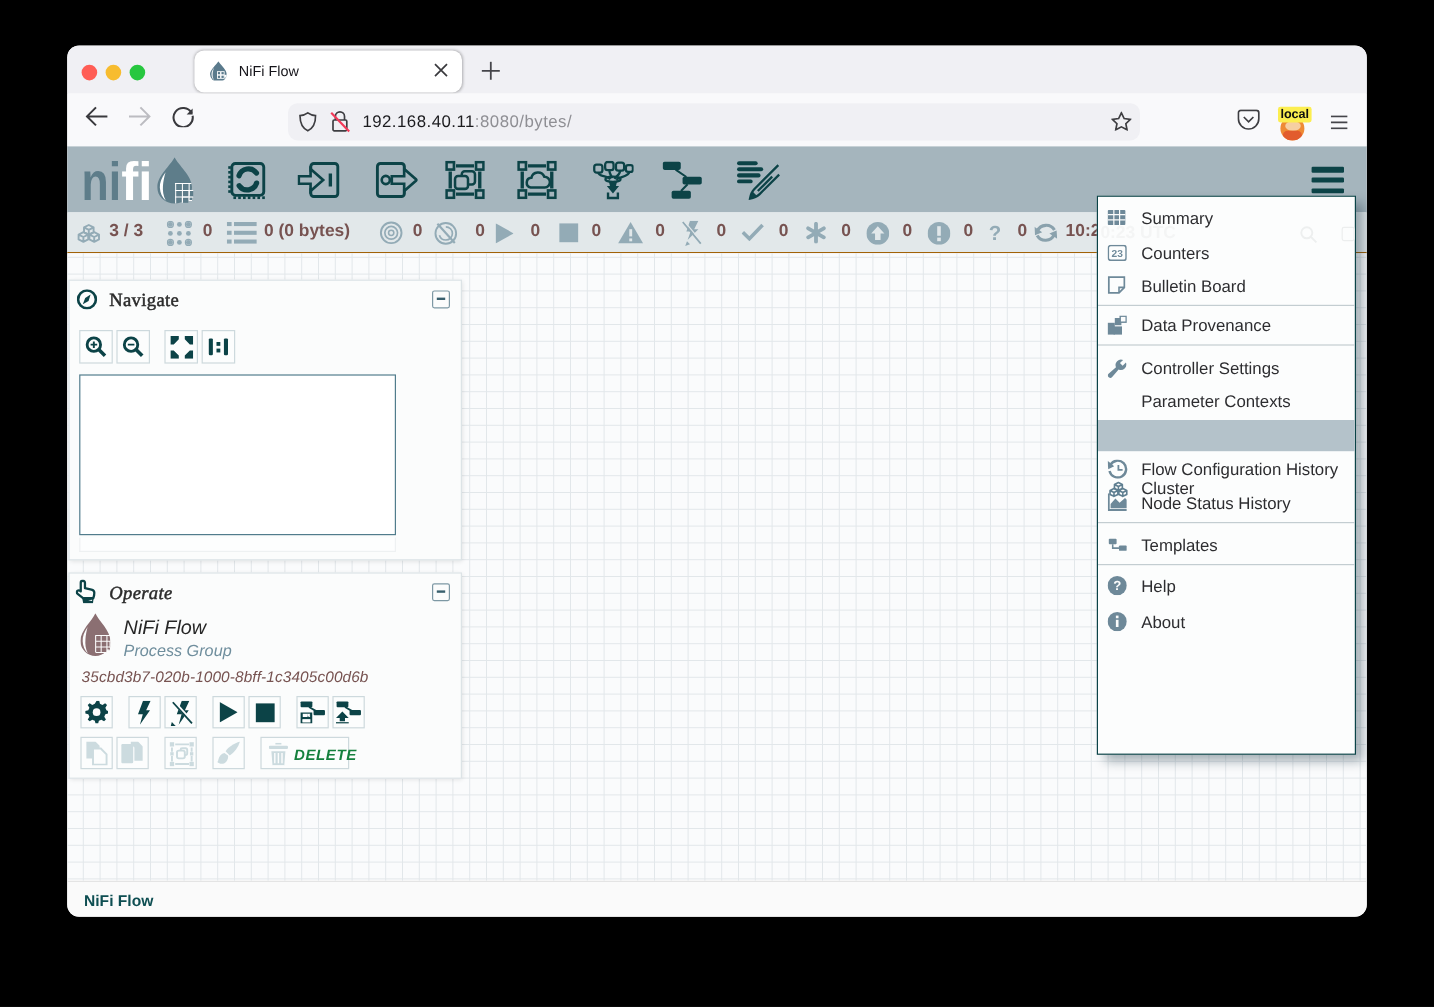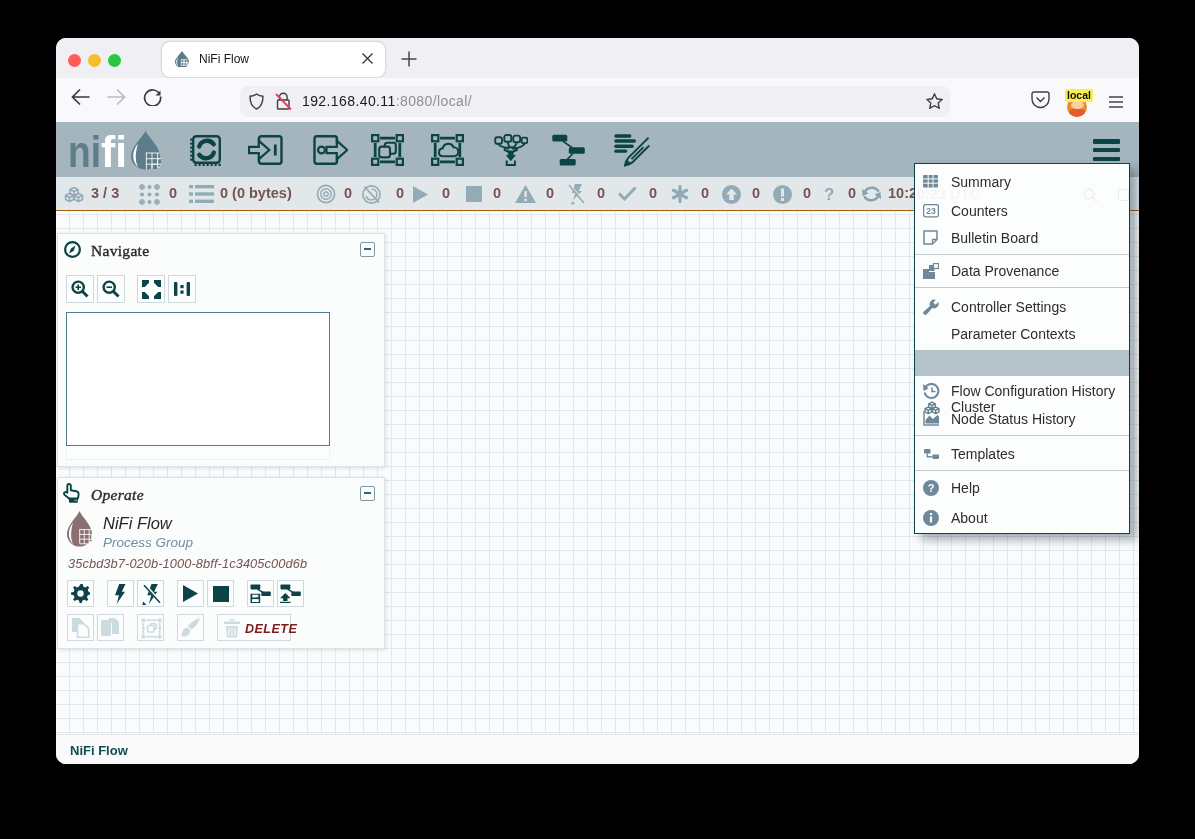--- a/index.html
+++ b/index.html
@@ -35,21 +35,21 @@
 
 .pal { position:absolute; left:1px; width:328px; background:#fbfcfc; border:1px solid #dce3e6; box-shadow:1px 1px 4px rgba(0,0,0,0.12); }
 .pal h3 { font-family:"Liberation Serif",serif; font-weight:normal; font-size:15.5px; color:#2b2b2b; position:absolute; left:33px; top:8px; letter-spacing:0.3px; -webkit-text-stroke:0.4px #2b2b2b;}
 .palmin { position:absolute; right:9px; top:8px; width:15px; height:15px; border:1.5px solid #7d98a4; border-radius:2px; }
 .palmin div { width:7px; height:1.5px; background:#39606e; margin:5.2px auto 0; }
 .navbtn { position:absolute; width:28px; height:28px; background:#fcfdfd; border:1px solid #cdd9dd; }
 #birdseye { position:absolute; left:8px; top:78px; width:264px; height:134px; background:#fff; border:1.5px solid #517c8c; }
 #birdbrand { position:absolute; left:8px; top:214px; width:264px; height:12px; background:#fdfefe; border:1px solid #eef1f2; border-top:none;}
 .opbtn { position:absolute; width:27px; height:27px; background:#fcfdfd; border:1px solid #cdd9dd; }
 
-#menu { position:absolute; left:858px; top:125px; width:216px; height:371px; background:#fcfdfd; border:1px solid #0b4347; box-shadow:7px 6px 9px rgba(10,40,55,0.36); z-index:10;}
+#menu { position:absolute; left:858px; top:125px; width:216px; height:466px; background:#fcfdfd; border:1px solid #0b4347; box-shadow:7px 6px 9px rgba(10,40,55,0.36); z-index:10;}
 .mi { position:absolute; left:0; width:100%; height:28px; }
 .mi .mt { position:absolute; left:36px; top:6px; font-size:14px; color:#2d2d30; }
 .mi svg { position:absolute; left:8px; top:6px; }
 .msep { position:absolute; left:0; width:100%; height:1px; background:#c3cdd1; }
 </style>
 </head>
 <body>
 <div id="win">
   <div id="tabbar">
     <div class="tl" style="left:12px; background:#ff5d55;"></div>
@@ -89,21 +89,21 @@
       </svg>
     <div id="urlbar">
       <svg class="abs" style="left:9px;top:7px;" width="15" height="17" viewBox="0 0 15 17">
           <path fill="none" stroke="#3e3e42" stroke-width="1.4" d="M7.5 1 C9.5 2.5 12 3.2 14 3.3 C14 9 13 13.5 7.5 16 C2 13.5 1 9 1 3.3 C3 3.2 5.5 2.5 7.5 1 Z"></path>
         </svg>
       <svg class="abs" style="left:35px;top:6px;" width="17" height="19" viewBox="0 0 17 19">
           <path fill="none" stroke="#3e3e42" stroke-width="1.4" d="M4.5 8 V5 A3.8 3.8 0 0 1 12.1 5 V8"></path>
           <rect x="2.5" y="8" width="11.5" height="9" rx="1" fill="none" stroke="#3e3e42" stroke-width="1.4"></rect>
           <path stroke="#f33958" stroke-width="1.8" d="M1 2 L16 17.5"></path>
         </svg>
-      <div id="urltext">192.168.40.11<span class="dim">:8080/local/</span></div>
+      <div id="urltext">192.168.40.11<span class="dim">:8080/bytes/</span></div>
       <svg class="abs" style="left:686px;top:7px;" width="17" height="16" viewBox="0 0 17 16">
           <path fill="none" stroke="#3e3e42" stroke-width="1.4" d="M8.5 1 L10.8 5.8 L16 6.5 L12.2 10.1 L13.2 15.2 L8.5 12.7 L3.8 15.2 L4.8 10.1 L1 6.5 L6.2 5.8 Z"></path>
         </svg>
     </div>
     <svg class="abs" style="left:975px;top:13px;" width="19" height="18" viewBox="0 0 19 18">
         <path fill="none" stroke="#3e3e42" stroke-width="1.4" d="M1 3 A 2 2 0 0 1 3 1 H16 A2 2 0 0 1 18 3 V8 A8.5 8.5 0 0 1 1 8 Z"></path>
         <path fill="none" stroke="#3e3e42" stroke-width="1.4" d="M5.5 6.5 L9.5 10.5 L13.5 6.5"></path>
       </svg>
     <div class="abs" style="left:1011px;top:19px;width:20px;height:20px;border-radius:50%;background:#ee8a35;overflow:hidden;">
         <div class="abs" style="left:3.5px;top:3.5px;width:13px;height:8px;border-radius:50%;background:#f6cfa2;"></div>
@@ -490,21 +490,21 @@
           <path fill="#ccdbdf" d="M6 9.5 C3.5 10 1.5 12 1 15 C0.8 16.5 0 17 0 17 C1.5 18.5 4 19 6 18 C8.5 16.5 9.5 13.5 9 11.5 Z"></path>
         </svg></div>
     <div class="opbtn" style="left:159px;top:136px;width:74px;">
       <svg width="16" height="19" viewBox="0 0 16 19" style="margin:4px 0 0 6px;">
           <g fill="#ccdbdf">
             <rect x="0" y="2.5" width="16" height="2.6" rx="1"></rect>
             <path d="M5.5 0 H10.5 V1.5 H5.5 Z"></path>
             <path d="M1.5 6.5 H14.5 L13.5 19 H2.5 Z M5 8.5 V17 M8 8.5 V17 M11 8.5 V17" stroke="#fcfdfd" stroke-width="1.2"></path>
           </g>
         </svg>
-      <div class="abs" style="left:27px;top:7px;font-size:12.5px;font-weight:bold;color:#7f1d1d;letter-spacing:0.5px;">DELETE</div>
+      <div class="abs" style="left:27px;top:7px;font-size:12.5px;font-weight:bold;color:#15803d;letter-spacing:0.5px;">DELETE</div>
     </div>
   </div>
   <div id="menu">
     <div class="abs" style="left:2px;top:22px;font-size:14.5px;font-weight:bold;color:#f4f5f5;">0:23 UTC</div>
     <div class="abs" style="left:203px;top:25px;width:11px;height:12px;border:1.3px solid #eceeee;border-radius:2px;"></div>
       <svg class="abs" style="left:168px;top:24px;" width="15" height="15" viewBox="0 0 15 15">
         <g fill="none" stroke="#edefef" stroke-width="1.6">
           <circle cx="6" cy="6" r="4.6"></circle>
           <path d="M9.5 9.5 L14 14"></path>
         </g>

